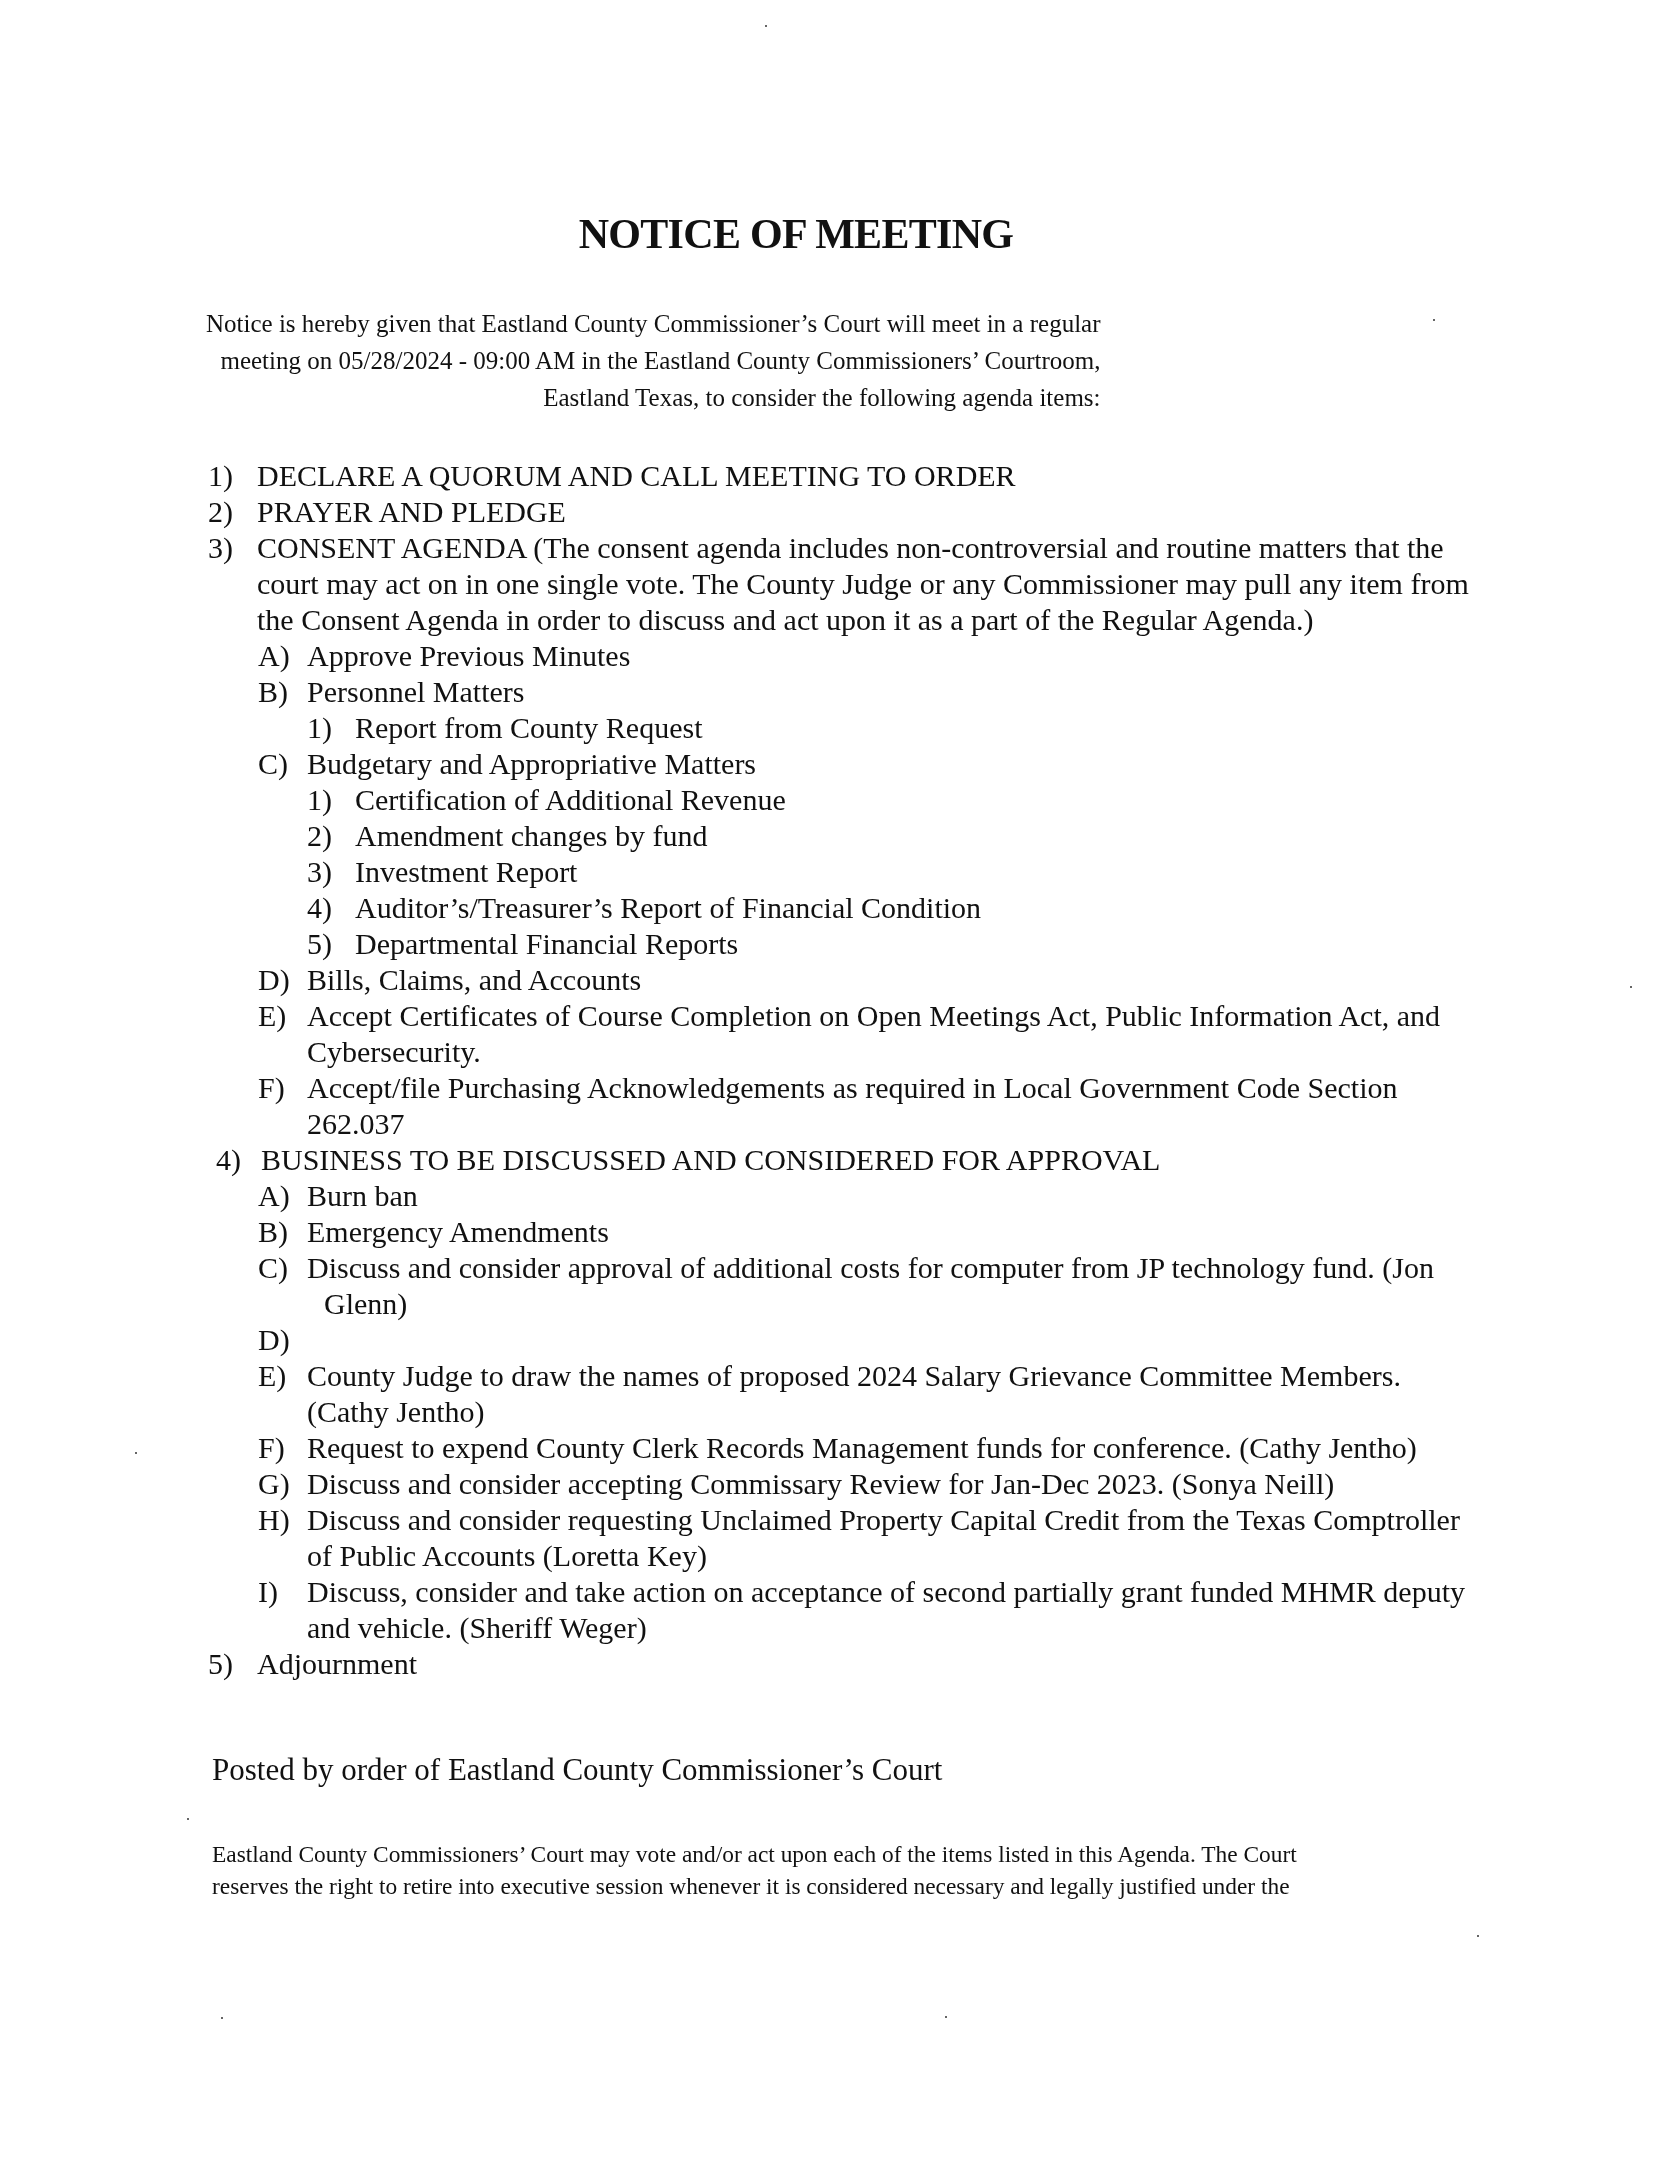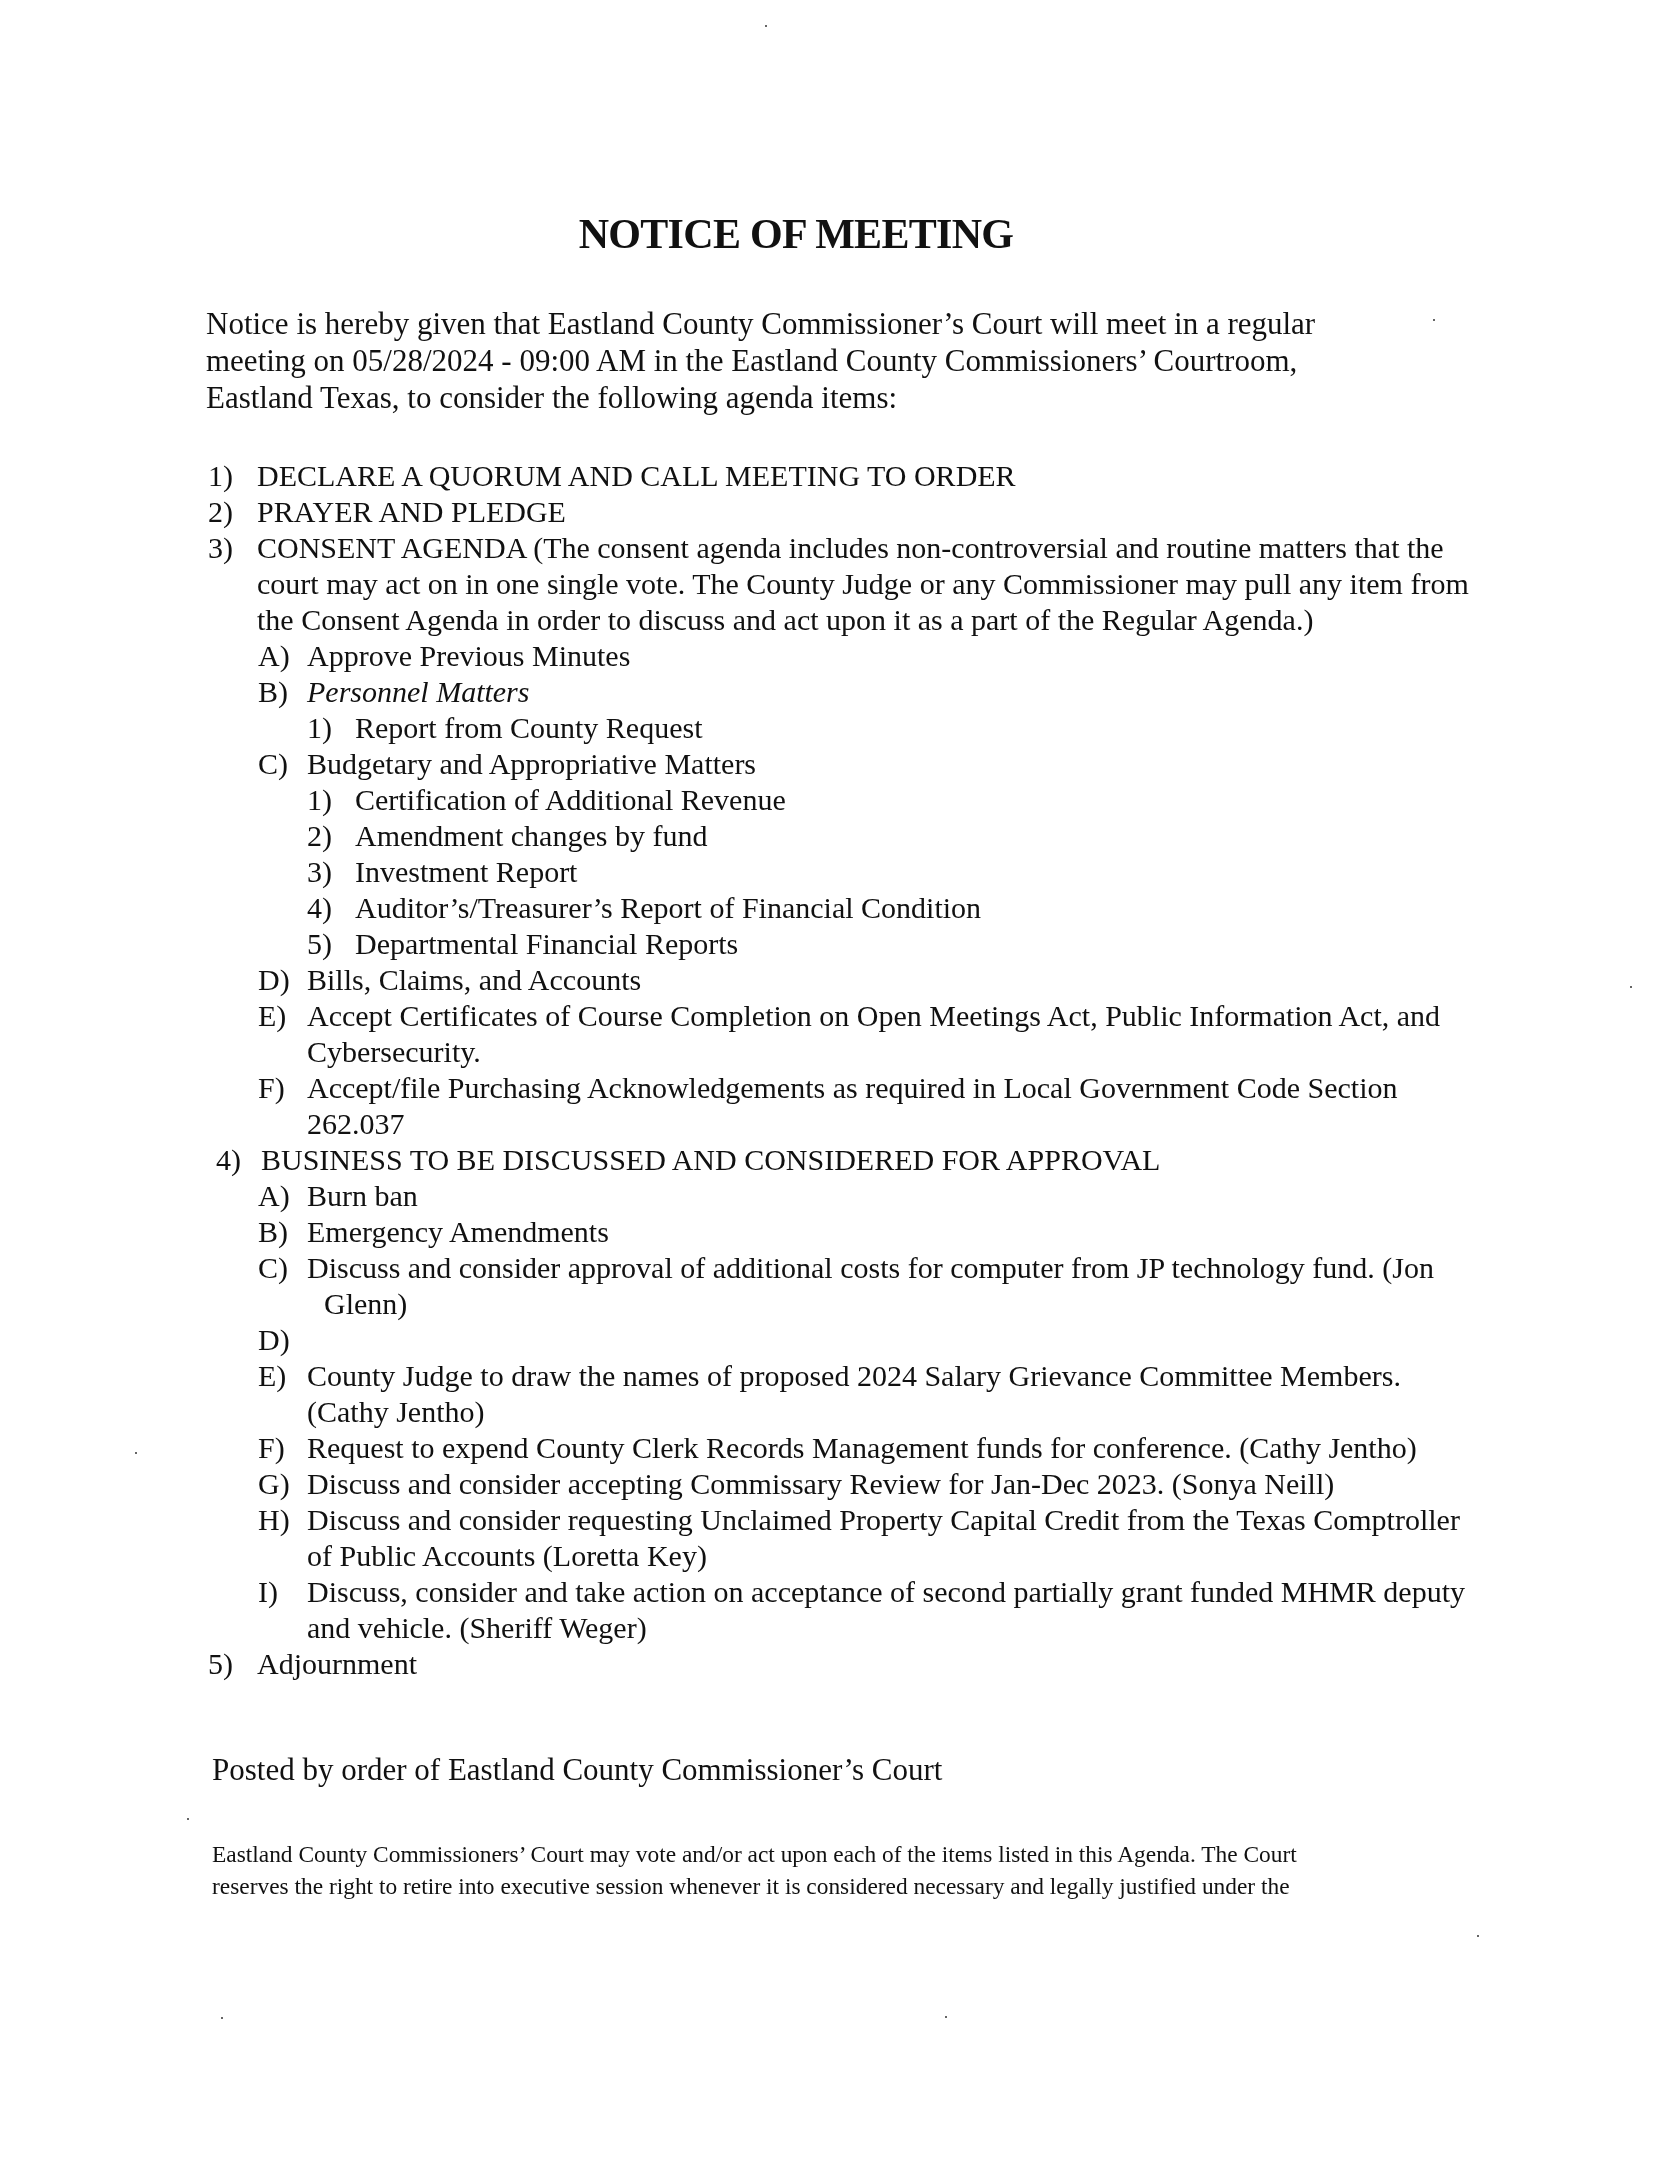--- a/index.html
+++ b/index.html
@@ -1,21 +1,21 @@
 <!DOCTYPE html>
 <html style="font-size:10.6px"><head>
 <meta charset="utf-8">
 <style>
   html, body { margin: 0; padding: 0; background: #ffffff; }
   body { width: 1679px; height: 2183px; position: relative; overflow: hidden;
          font-family: "Liberation Serif", "DejaVu Serif", serif; color: #111111; }
   .abs { position: absolute; white-space: nowrap; }
   .title { left: 0; width: 1592px; top: 210px; text-align: center; font-weight: bold;
            font-size: 42px; letter-spacing: -0.7px; }
-  .intro { left: 206px; top: 305px; font-size: 31px; line-height: 37px; }
+  .intro { left: 206px; top: 305px; font-size: 25px; line-height: 37px; text-align: right; }
   .intro div { white-space: nowrap; }
   .list { left: 0; top: 458px; font-size: 30px; line-height: 36px; width: 1679px; }
   .row { position: relative; height: 36px; }
   .num { position: absolute; }
   .txt { position: absolute; white-space: nowrap; }
   .posted { left: 212px; top: 1752px; font-size: 31px; }
   .footer { left: 212px; top: 1838px; font-size: 23.4px; line-height: 32px; }
   .footer div { white-space: nowrap; }
   .speck { position: absolute; background: #333; width: 2px; height: 2px; border-radius: 50%; }
 </style>
@@ -52,21 +52,21 @@
       <div class="row">
         <span class="num" style="left: 208px;"></span>
         <span class="txt" style="left: 257px;">the Consent Agenda in order to discuss and act upon it as a part of the Regular Agenda.)</span>
       </div>
       <div class="row">
         <span class="num" style="left: 258px;">A)</span>
         <span class="txt" style="left: 307px;">Approve Previous Minutes</span>
       </div>
       <div class="row">
         <span class="num" style="left: 258px;">B)</span>
-        <span class="txt" style="left: 307px; font-style: italic;">Personnel Matters</span>
+        <span class="txt" style="left: 307px;">Personnel Matters</span>
       </div>
       <div class="row">
         <span class="num" style="left: 307px;">1)</span>
         <span class="txt" style="left: 355px;">Report from County Request</span>
       </div>
       <div class="row">
         <span class="num" style="left: 258px;">C)</span>
         <span class="txt" style="left: 307px;">Budgetary and Appropriative Matters</span>
       </div>
       <div class="row">

